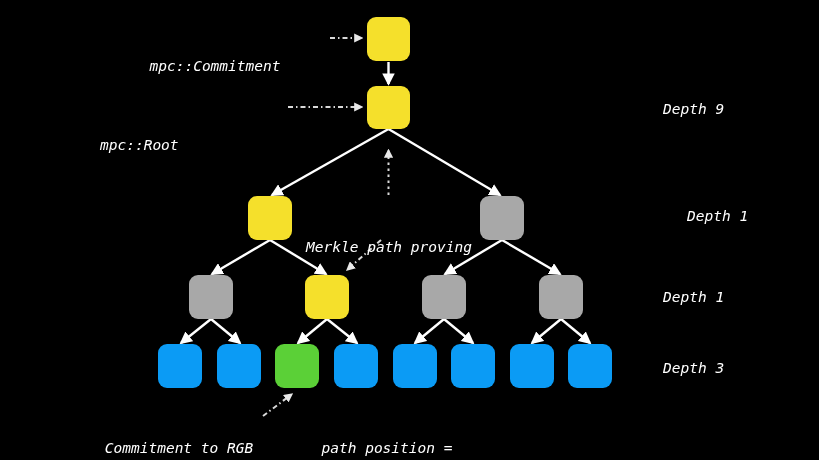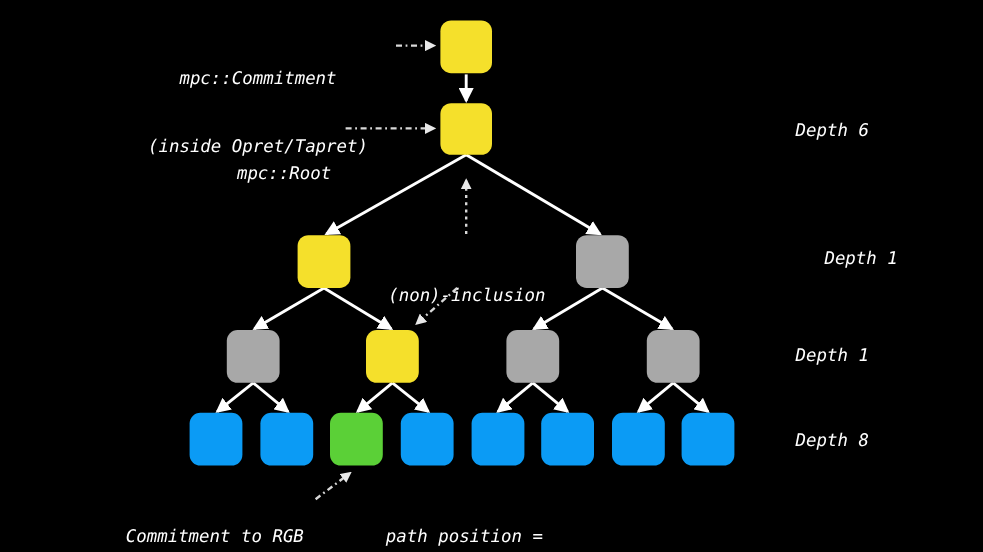--- a/index.html
+++ b/index.html
@@ -30,21 +30,21 @@
   .label {
     position: absolute;
     color: #ffffff;
     font-family: "DejaVu Sans Mono", "Liberation Mono", monospace;
     font-style: italic;
     font-size: 14.5px;
     line-height: 19px;
     white-space: pre;
     letter-spacing: 0px;
   }
-  .label.right { text-align: right; }
+  .label.right { text-align: left; }
   .label.center { text-align: center; }
   .depth-label {
     position: absolute;
     color: #ffffff;
     font-family: "DejaVu Sans Mono", "Liberation Mono", monospace;
     font-style: italic;
     font-size: 14.5px;
     line-height: 19px;
     white-space: pre;
   }
@@ -110,39 +110,38 @@
   <div class="node" style="left:217px; top:344px; width:44px; height:44px; background:#0b9bf5;"></div>
   <div class="node" style="left:275px; top:344px; width:44px; height:44px; background:#5bd037;"></div>
   <div class="node" style="left:334px; top:344px; width:44px; height:44px; background:#0b9bf5;"></div>
   <div class="node" style="left:393px; top:344px; width:44px; height:44px; background:#0b9bf5;"></div>
   <div class="node" style="left:451px; top:344px; width:44px; height:44px; background:#0b9bf5;"></div>
   <div class="node" style="left:510px; top:344px; width:44px; height:44px; background:#0b9bf5;"></div>
   <div class="node" style="left:568px; top:344px; width:44px; height:44px; background:#0b9bf5;"></div>
 
   <div class="label center" style="left:110px; top:19px; width:210px;">
     <div>mpc::Commitment</div>
-    <div>(inside Opret/Tapret)</div>
   </div>
 
   <div class="label right" style="left:100px; top:98px; width:176px;">
     <div>mpc::Root</div>
   </div>
 
   <div class="label center" style="left:292px; top:200px; width:194px;">
-    <div>(non)-inclusion</div>
+    <div>Merkle path proving</div>
   </div>
 
   <div class="label center" style="left:90px; top:401px; width:178px;">
     <div>Commitment to RGB</div>
     
   </div>
 
   <div class="label center" style="left:300px; top:401px; width:174px;">
     <div>path position =</div>
     
   </div>
 
-  <div class="depth-label" style="left:663px; top:100px;">Depth 6</div>
+  <div class="depth-label" style="left:663px; top:100px;">Depth 9</div>
   <div class="depth-label" style="left:663px; top:207px;margin-left:24px;">Depth 1</div>
   <div class="depth-label" style="left:663px; top:288px;">Depth 1</div>
-  <div class="depth-label" style="left:663px; top:359px;">Depth 8</div>
+  <div class="depth-label" style="left:663px; top:359px;">Depth 3</div>
 
 </div>
 
 </body></html>

